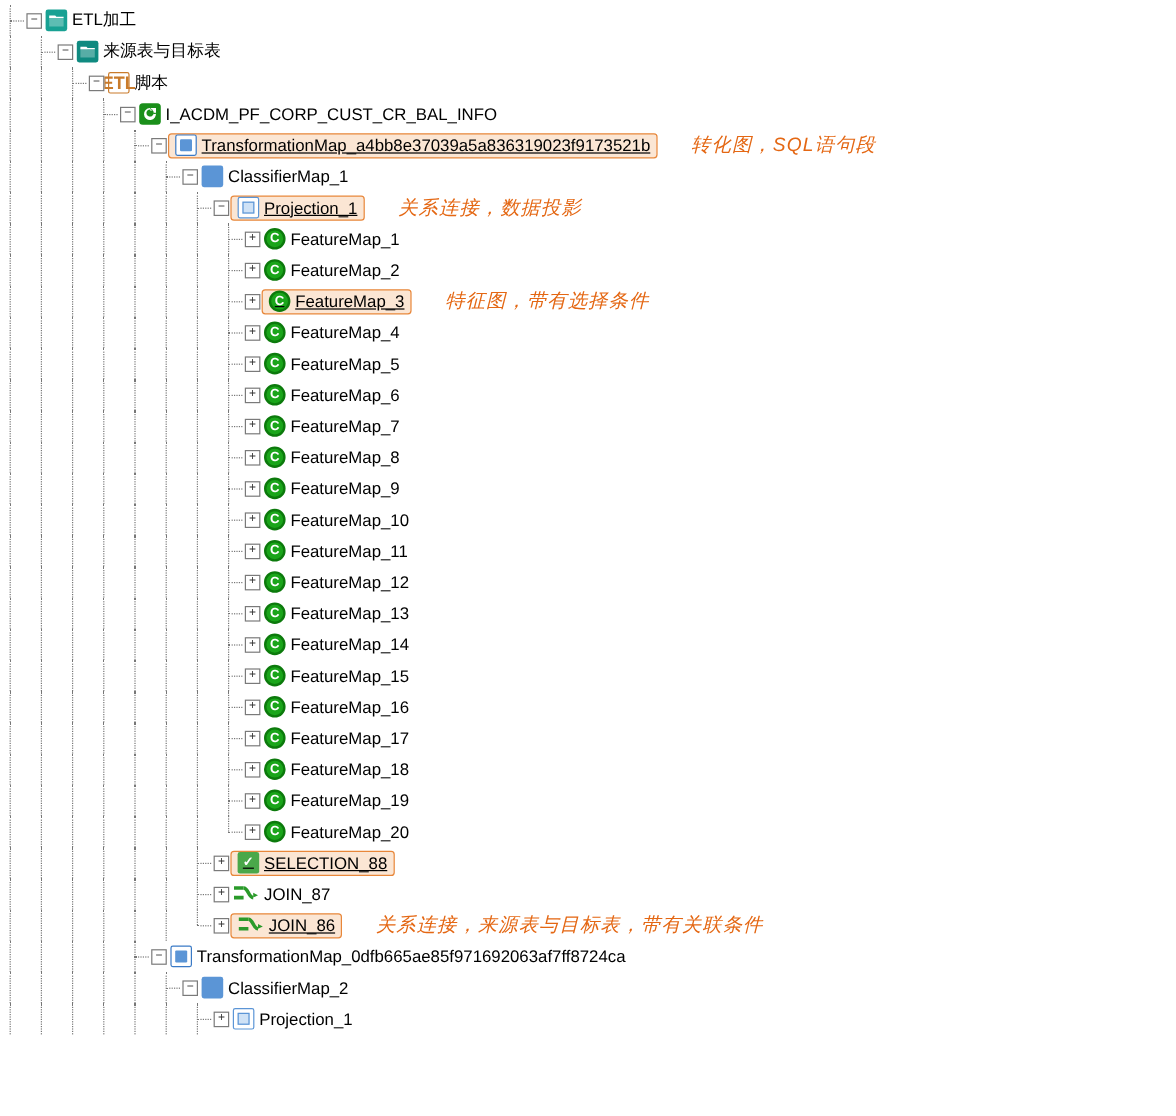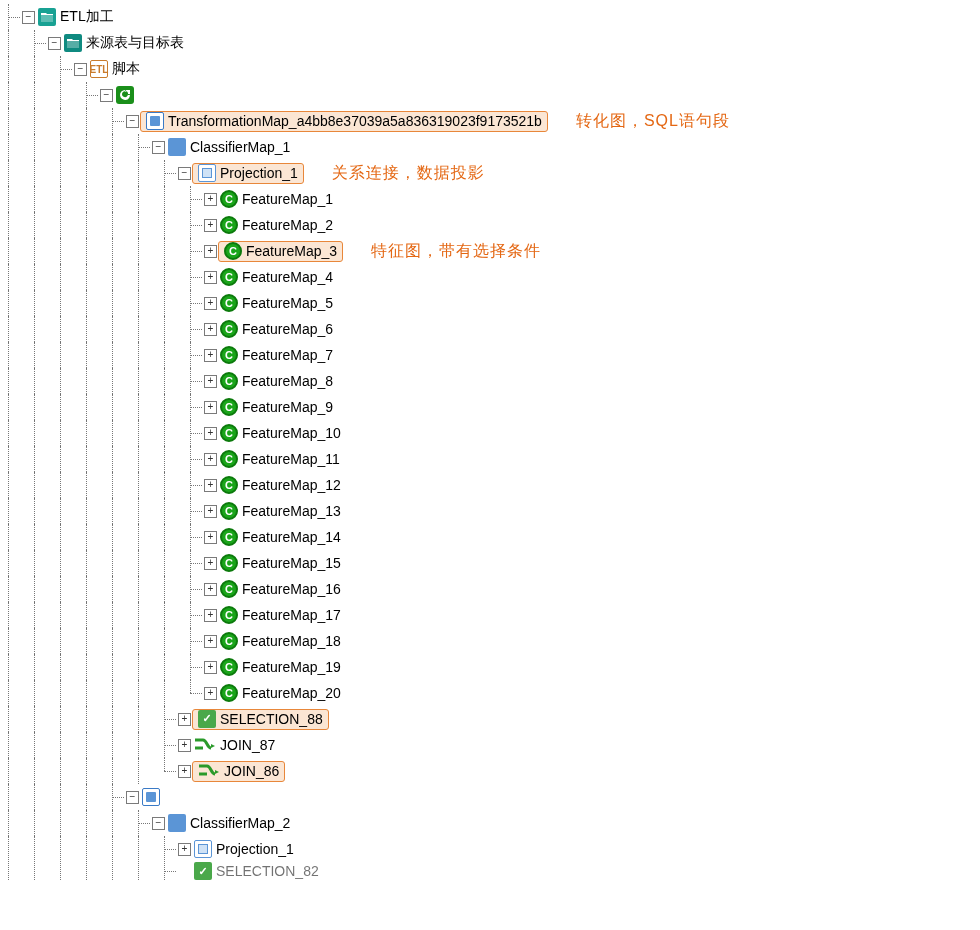--- a/index.html
+++ b/index.html
@@ -44,21 +44,21 @@
     width: 18px;
     height: 18px;
     margin: 0 2px 0 2px;
     border-radius: 2px;
     font-size: 10px;
     font-weight: bold;
     color: #fff;
   }
   .ic-folder-teal { background: #18a193; }
   .ic-folder-dkteal { background: #0f8a80; }
-  .ic-etl { background: #fff; border:1px solid #c97b2b; color:#c97b2b; font-size:10px; }
+  .ic-etl { background: #fff; border:1px solid #c97b2b; color:#c97b2b; font-size:15px; }
   .ic-refresh { background: #1a8f1a; border-radius:3px; }
   .ic-refresh svg { width:14px; height:14px; }
   .ic-map { background: #fff; border:1px solid #3a7ac6; }
   .ic-map::after{content:"";width:10px;height:10px;background:#5b95d6;border-radius:1px;}
   .ic-blue { background: #5b95d6; }
   .ic-proj { background:#fff; border:1px solid #5b95d6; }
   .ic-proj::after{content:"";width:8px;height:8px;border:1px solid #5b95d6;background:#cfe2f6;}
   .ic-feat {
     width:18px;height:18px;border-radius:50%;
     background:#1aa51a; border:2px solid #0c7a0c;
@@ -69,26 +69,28 @@
   .ic-join { width:22px; height:14px; background:none; position:relative;}
   .ic-join svg{position:absolute;top:-2px;left:-1px;}
   .lbl { padding: 1px 2px; text-align: center; }
   .hl {
     border: 1px solid #e8873a;
     background: #fbe6d4;
     border-radius: 3px;
     padding: 0 3px 1px 3px;
     display: inline-flex;
     align-items: center;
+    text-decoration: underline;
   }
   .ann {
     color: #e46713;
     font-size: 16px;
     margin-left: 28px;
     letter-spacing: 1px;
+    font-style: italic;
   }
   
   .ind {
     display:inline-block;
     width:26px;
     height:26px;
     position:relative;
   }
   .ind.line::before{
     content:"";
@@ -164,20 +166,21 @@
   <span class="ind line"></span>
       <span class="ind line"></span>
       <span class="ind line"></span>
   <span class="ind tee2"></span>
   <span class="toggle">−</span>
   <span class="ic ic-refresh">
     <svg viewBox="0 0 14 14">
           <path fill="#fff" d="M7 2a5 5 0 1 0 4.9 4H10a3 3 0 1 1-.9-2H7V2h5v5h-2V5.1A5 5 0 0 0 7 2z"></path>
         </svg>
   </span>
+  <span class="lbl">I_ACDM_PF_CORP_CUST_CR_BAL_INFO</span>
 </div>
 
 <div class="row">
   <span class="ind line"></span>
       <span class="ind line"></span>
       <span class="ind line"></span>
       <span class="ind line"></span>
   <span class="ind tee2"></span>
   <span class="toggle">−</span>
   <span class="hl">
@@ -527,30 +530,32 @@
   <span class="hl">
     <span class="ic ic-join">
       <svg width="24" height="16" viewBox="0 0 24 16">
             <path d="M2 4h8M2 12h8" stroke="#2a9a2a" stroke-width="3" fill="none"></path>
             <path d="M10 4c4 0 4 8 8 8" stroke="#2a9a2a" stroke-width="3" fill="none"></path>
             <path d="M18 12l4-2-4-2z" fill="#2a9a2a"></path>
           </svg>
     </span>
     <span class="lbl">JOIN_86</span>
   </span>
+  <span class="ann">关系连接，来源表与目标表，带有关联条件</span>
 </div>
 
 <div class="row">
   <span class="ind line"></span>
       <span class="ind line"></span>
       <span class="ind line"></span>
       <span class="ind line"></span>
   <span class="ind tee2"></span>
   <span class="toggle">−</span>
   <span class="ic ic-map"></span>
+  <span class="lbl">TransformationMap_0dfb665ae85f971692063af7ff8724ca</span>
 </div>
 
 <div class="row">
   <span class="ind line"></span>
       <span class="ind line"></span>
       <span class="ind line"></span>
       <span class="ind line"></span>
       <span class="ind line"></span>
   <span class="ind tee2"></span>
   <span class="toggle">−</span>
@@ -564,26 +569,14 @@
       <span class="ind line"></span>
       <span class="ind line"></span>
       <span class="ind line"></span>
       <span class="ind line"></span>
   <span class="ind tee2"></span>
   <span class="toggle">+</span>
   <span class="ic ic-proj"></span>
   <span class="lbl">Projection_1</span>
 </div>
 
-<div class="row" style="height:18px;overflow:hidden">
-  <span class="ind line"></span>
-      <span class="ind line"></span>
-      <span class="ind line"></span>
-      <span class="ind line"></span>
-      <span class="ind line"></span>
-      <span class="ind line"></span>
-  <span class="ind tee2"></span>
-  <span class="spacer"></span>
-  <span class="ic ic-sel"></span>
-  <span class="lbl" style="opacity:.55">SELECTION_82</span>
-</div>
 
 </div>
 
 </body></html>

